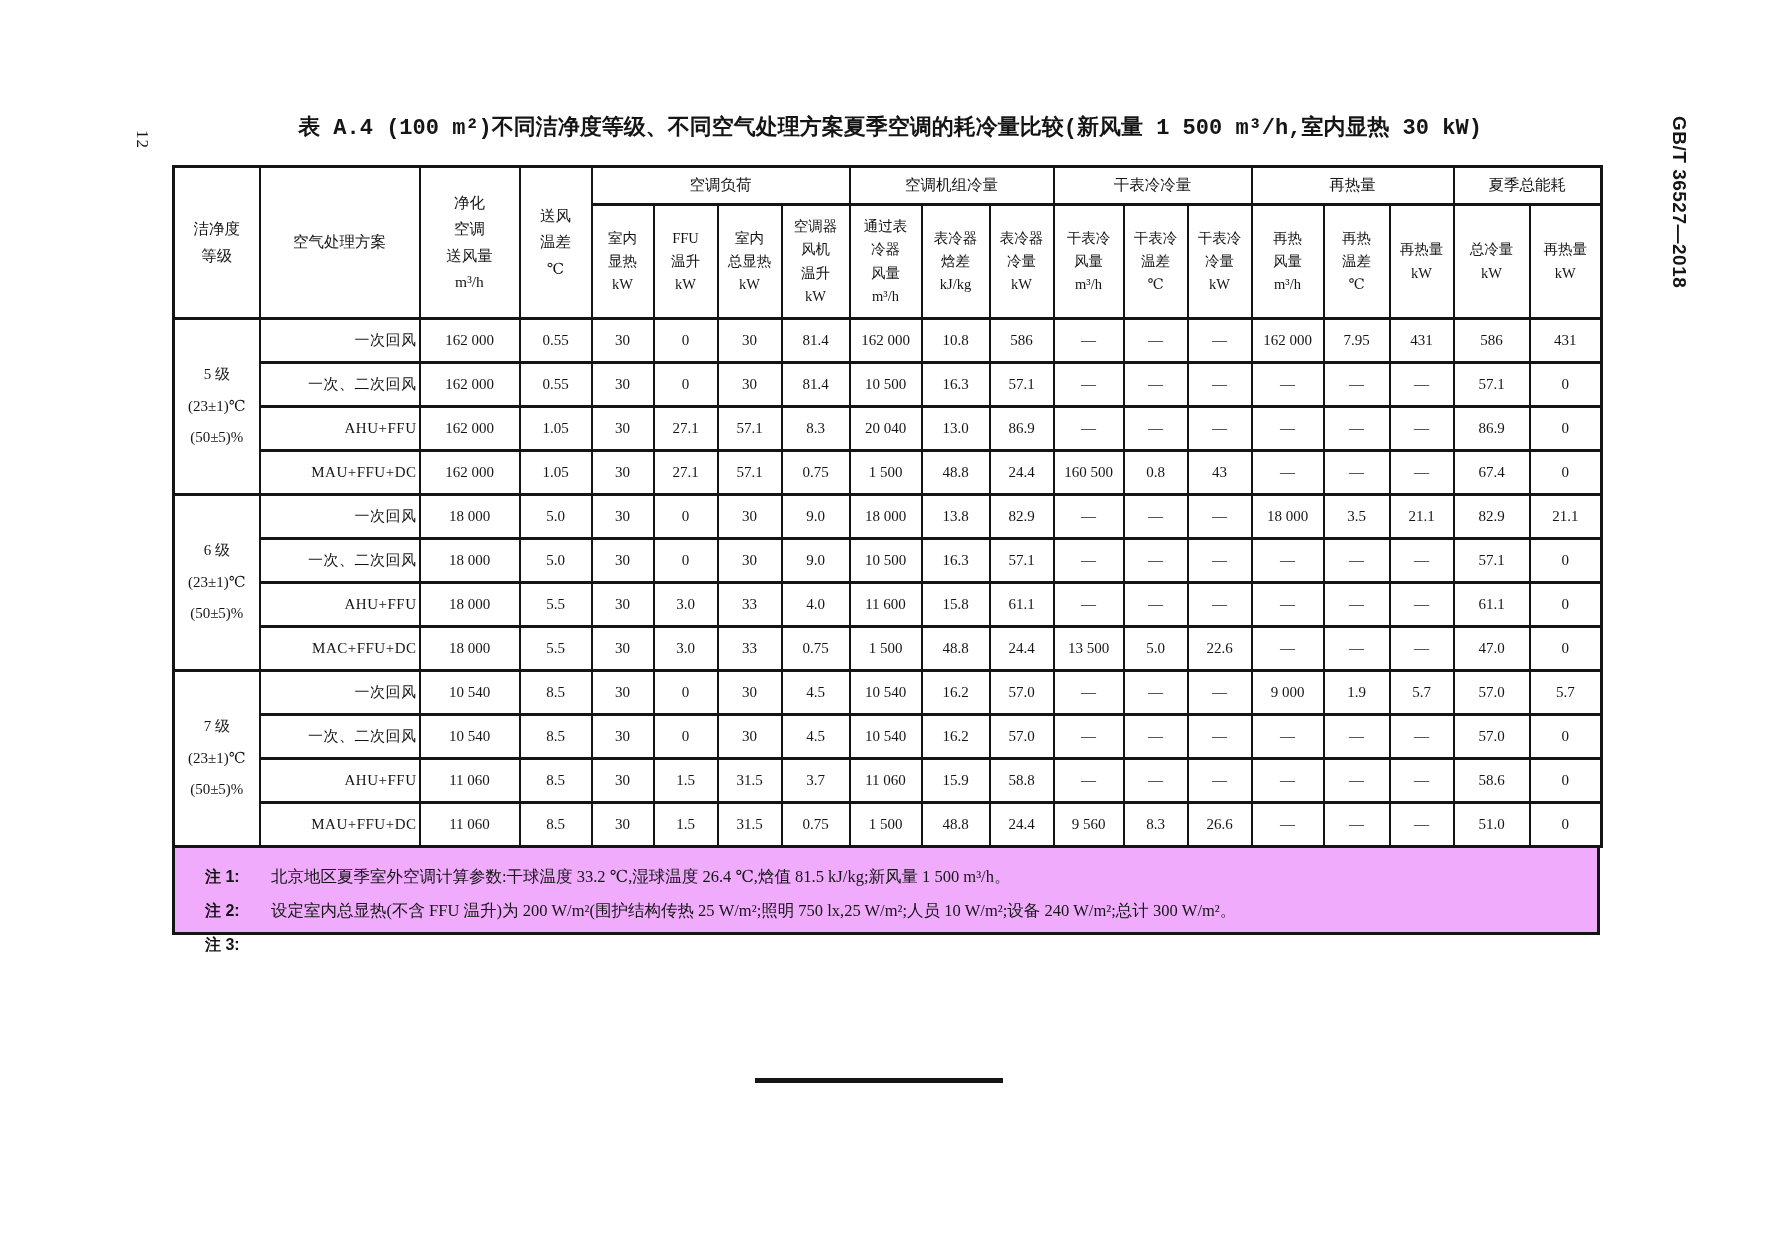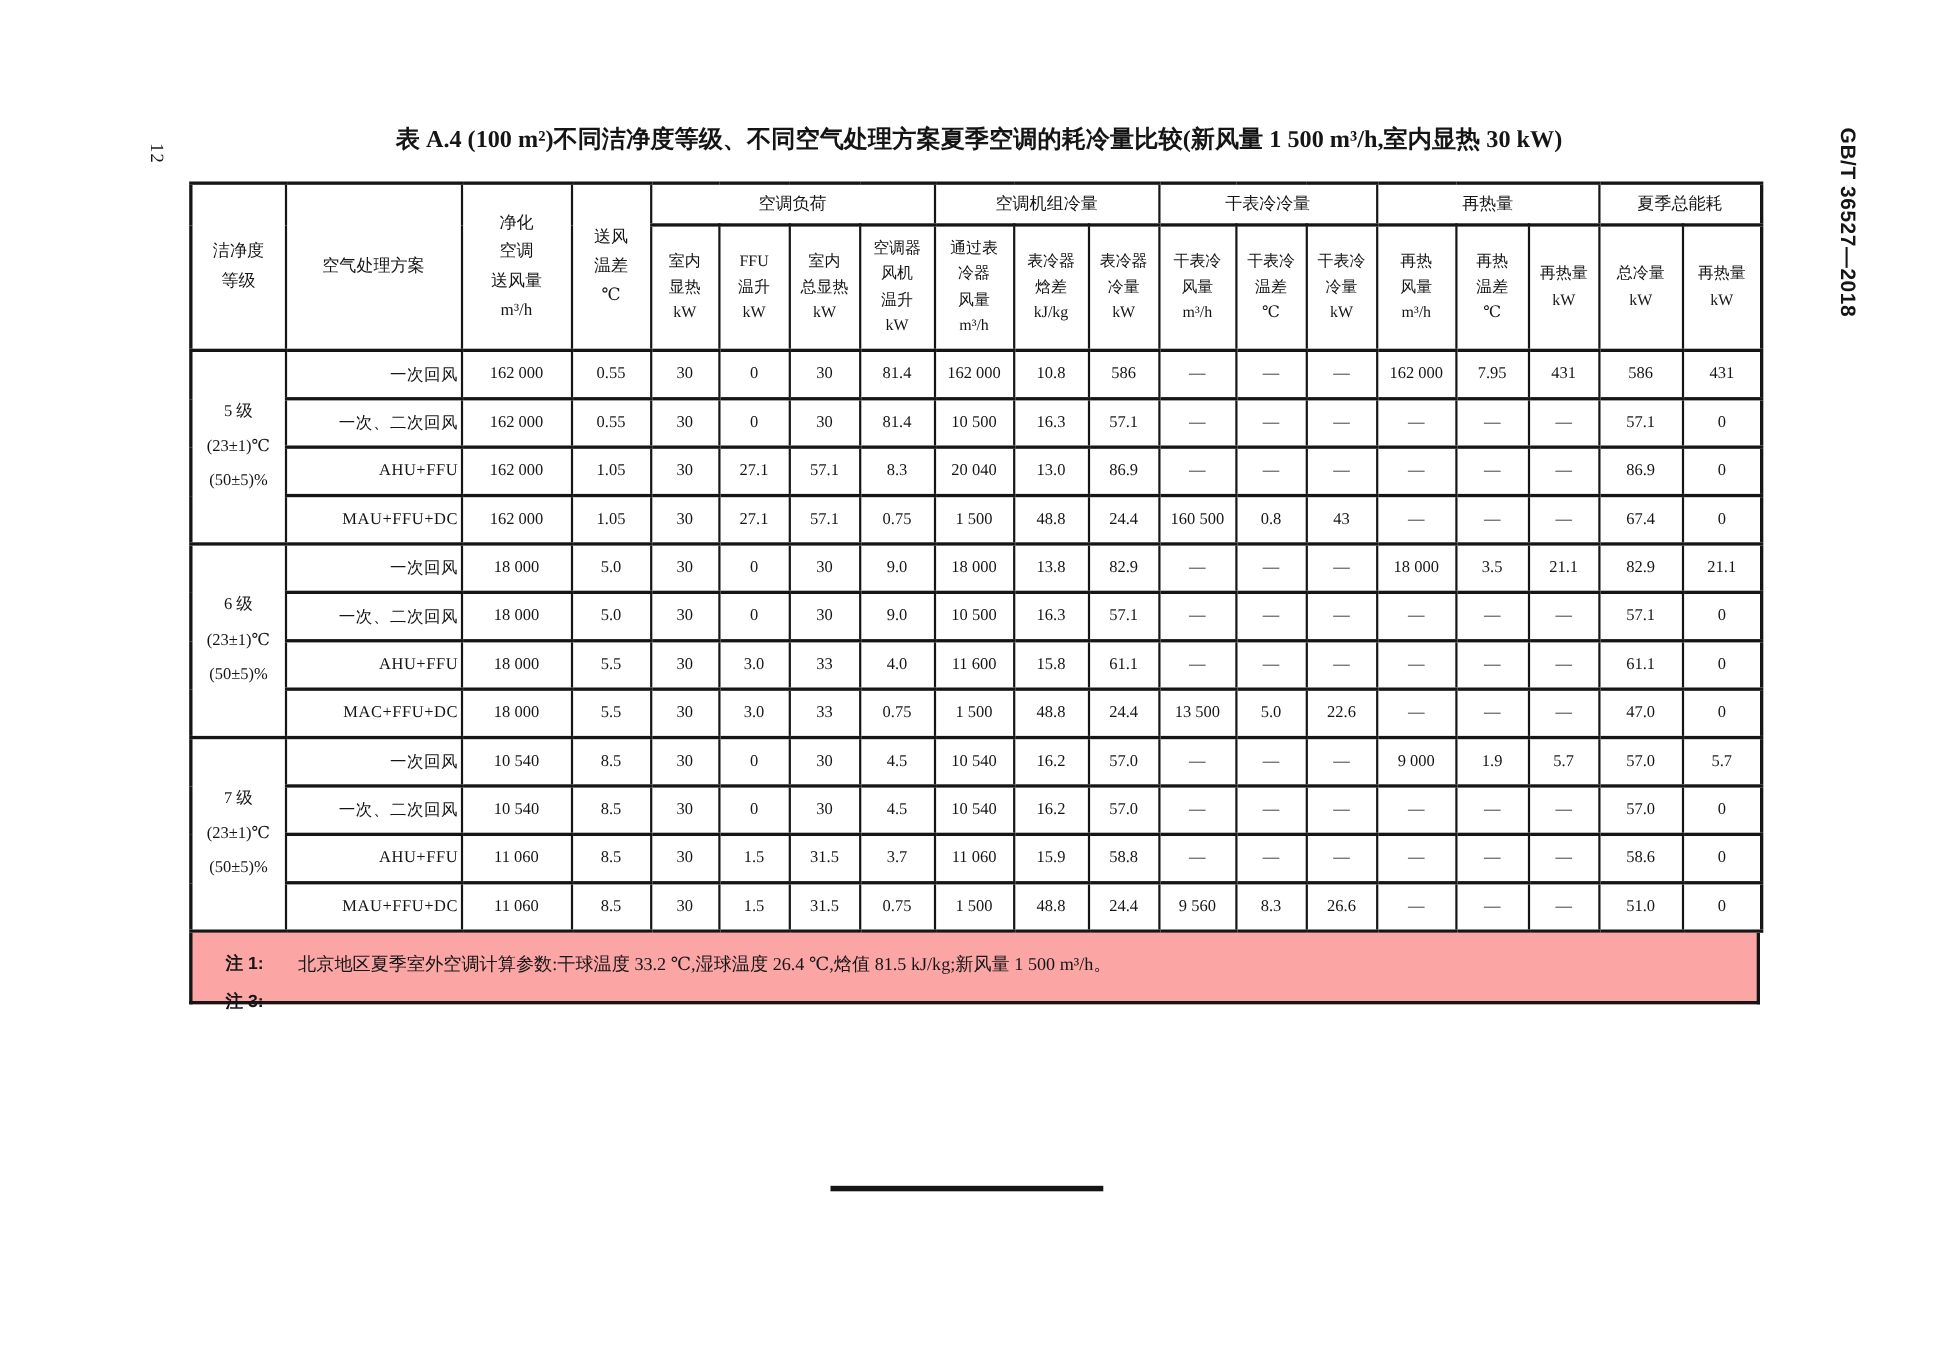--- a/index.html
+++ b/index.html
@@ -16,21 +16,21 @@
   }
   .standard-code {
     position: absolute; left: 1690px; top: 116px;
     transform: rotate(90deg); transform-origin: left top;
     font-size: 19px; font-weight: bold; letter-spacing: 0.5px; white-space: nowrap;
     font-family: "Liberation Sans", "DejaVu Sans", sans-serif;
   }
   .table-title {
     position: absolute; top: 112px; left: 180px; width: 1420px;
     text-align: center; font-weight: bold; font-size: 22px;
-    font-family: Liberation Serif, serif;
+    font-family: Liberation Mono, monospace;
     white-space: nowrap;
   }
   .table-wrap { position: absolute; left: 172px; top: 165px; width: 1428px; }
   table.data-table {
     border-collapse: collapse; table-layout: fixed; width: 1428px;
     border: 3px solid #151515;
   }
   .data-table th, .data-table td {
     border-left: 2px solid #151515; border-right: 2px solid #151515;
     border-top: 3px solid #151515; border-bottom: 3px solid #151515;
@@ -38,21 +38,21 @@
     font-weight: normal; overflow: hidden;
   }
   thead tr.h1 th { height: 38px; font-size: 15.5px; }
   thead th.fixed { white-space: pre-line; line-height: 1.7; font-size: 15px; }
   thead tr.h2 th { height: 114px; font-size: 14.5px; white-space: pre-line; line-height: 1.6; }
   tbody td { height: 44px; font-size: 15px; }
   tbody td.level { white-space: pre-line; line-height: 2.1; font-size: 15px; }
   tbody td.scheme { font-size: 15px; letter-spacing: 0.5px; text-align: right; }
   .notes {
     border: 3px solid #151515; border-top: none;
-    padding: 12px 0 16px 0; font-size: 16.5px; background: #fca5a5;
+    padding: 12px 0 4px 0; font-size: 16.5px; background: #f0abfc;
   }
   .note { position: relative; padding-left: 96px; padding-right: 28px; line-height: 34px; }
   .note-label {
     position: absolute; left: 30px; top: 0; font-weight: bold; white-space: nowrap;
     font-family: "Liberation Sans", "DejaVu Sans", sans-serif; font-size: 16px;
   }
   .end-line { position: absolute; left: 755px; top: 1078px; width: 248px; height: 5px; background: #151515; }
 </style>
 </head>
 <body>
@@ -397,18 +397,19 @@
             <td>—</td>
             <td>—</td>
             <td>—</td>
             <td>51.0</td>
             <td>0</td>
           </tr>
         </tbody>
     </table>
     <div class="notes" id="notes">
         <div class="note"><span class="note-label">注 1:</span><span class="note-text">北京地区夏季室外空调计算参数:干球温度 33.2 ℃,湿球温度 26.4 ℃,焓值 81.5 kJ/kg;新风量 1 500 m³/h。</span></div>
+        <div class="note"><span class="note-label">注 2:</span><span class="note-text">设定室内总显热(不含 FFU 温升)为 200 W/m²(围护结构传热 25 W/m²;照明 750 lx,25 W/m²;人员 10 W/m²;设备 240 W/m²;总计 300 W/m²。</span></div>
         <div class="note"><span class="note-label">注 3:</span></div>
       </div>
   </div>
 
   <div class="end-line"></div>
 </div>
 
 </body></html>

